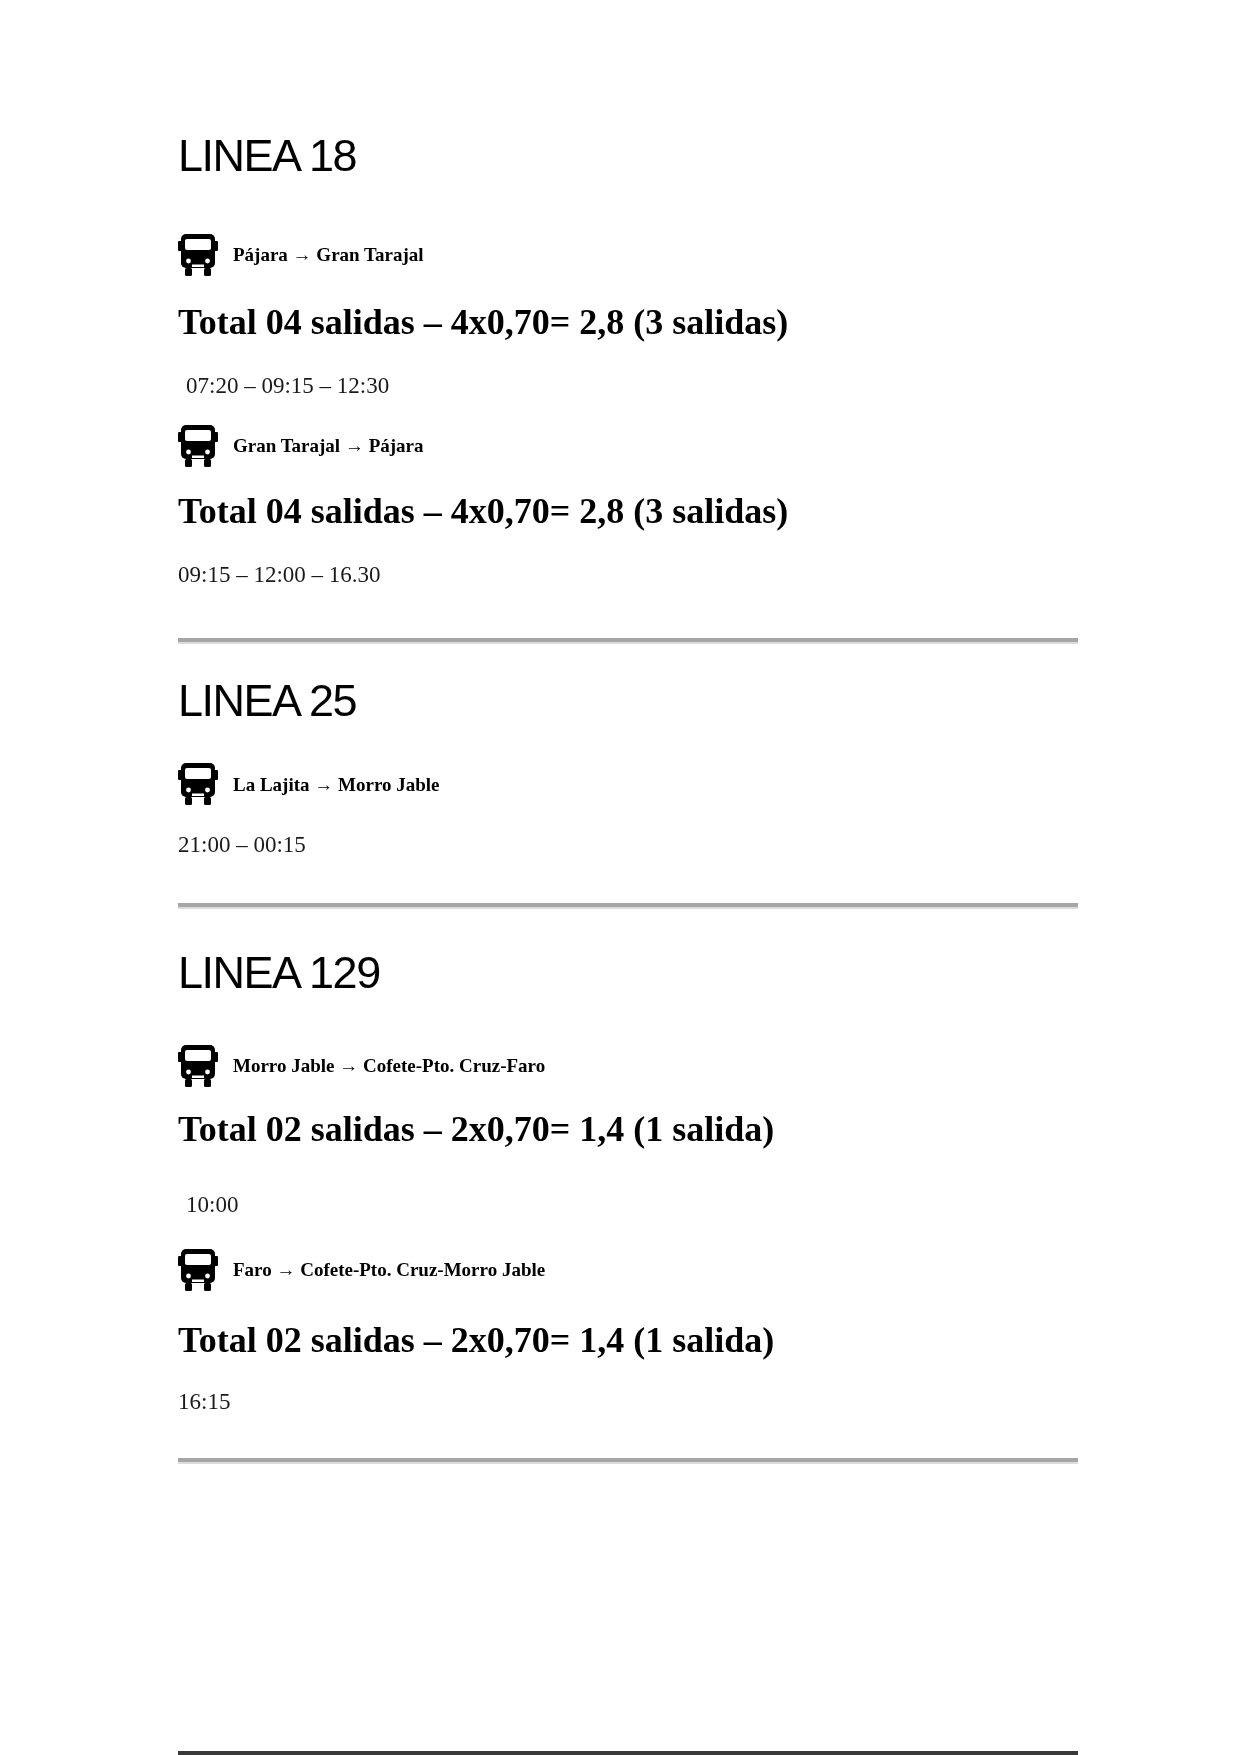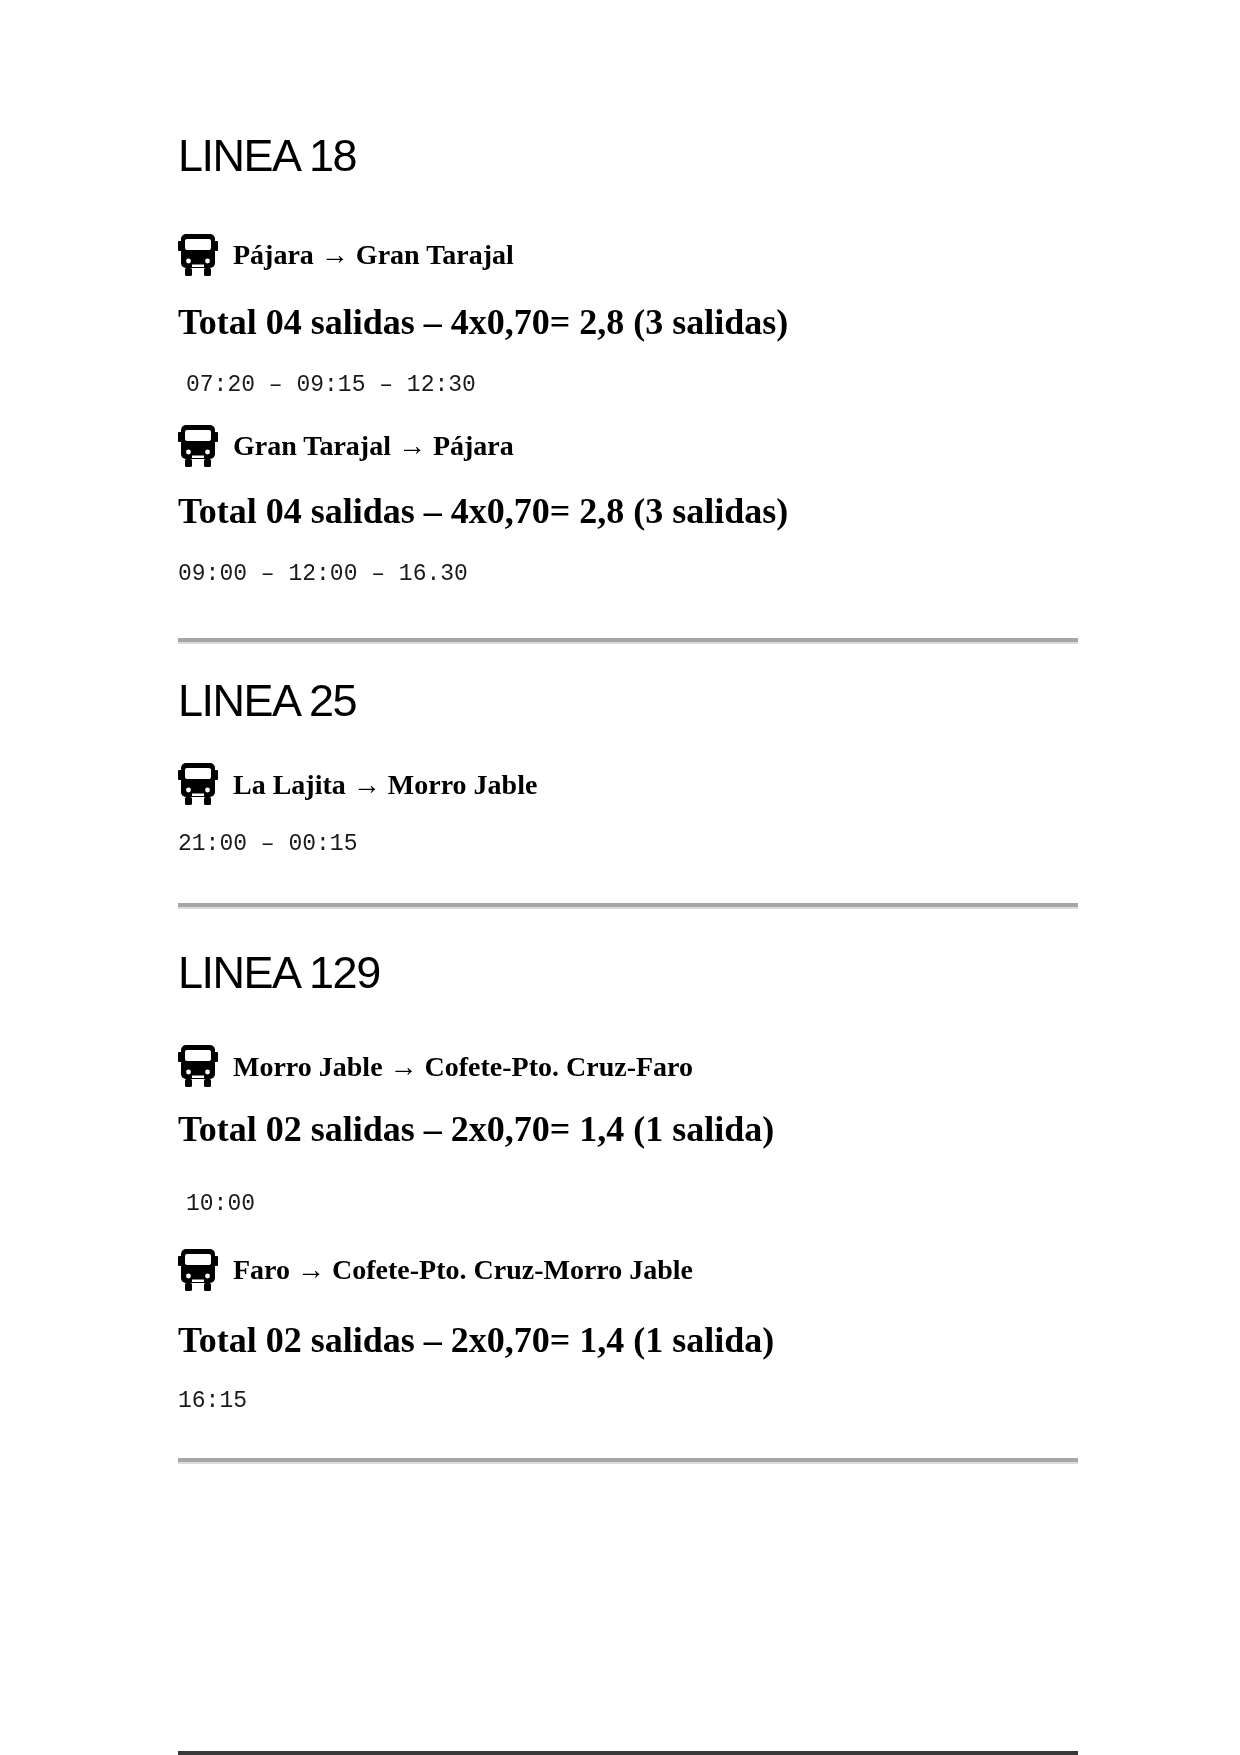--- a/index.html
+++ b/index.html
@@ -24,39 +24,39 @@
     color: #000000;
   }
 
   .route {
     margin: 0;
     display: flex;
     align-items: center;
     gap: 15px;
     font-family: "Liberation Serif", serif;
     font-weight: 700;
-    font-size: 28px;
+    font-size: 19px;
     line-height: 1.25;
     color: #000000;
   }
   .bus { display: inline-flex; flex: 0 0 auto; }
   .bus svg { display: block; }
 
   .total {
     margin: 0;
     font-family: "Liberation Serif", serif;
     font-weight: 700;
     font-size: 36px;
     line-height: 1.25;
     color: #000000;
   }
 
   .times {
     margin: 0;
-    font-family: Liberation Mono, monospace;
+    font-family: Liberation Serif, serif;
     font-size: 23px;
     font-weight: 400;
     line-height: 1.3;
     color: #1a1a1a;
   }
   .times.indent { padding-left: 8px; }
 
   .divider {
     height: 4px;
     background: #a6a6a6;
@@ -113,21 +113,21 @@
           <rect x="14" y="30.5" width="12" height="2.5" fill="#fff"></rect>
           <rect x="7" y="34" width="7" height="8" rx="1.5" fill="#000"></rect>
           <rect x="26" y="34" width="7" height="8" rx="1.5" fill="#000"></rect>
         </svg>
       </span>
       <span>Gran Tarajal → Pájara</span>
     </p>
 
     <p class="total" style="margin-top:22px">Total 04 salidas – 4x0,70= 2,8 (3 salidas)</p>
 
-    <p class="times" style="margin-top:26px">09:00 – 12:00 – 16.30</p>
+    <p class="times" style="margin-top:26px">09:15 – 12:00 – 16.30</p>
 
     <div class="divider" style="margin-top:48px"></div>
 
     <h1 class="linea-title" style="margin-top:34px">LINEA 25</h1>
 
     <p class="route" style="margin-top:39px">
       <span class="bus">
         <svg width="40" height="42" viewBox="0 0 40 42" xmlns="http://www.w3.org/2000/svg">
           <rect x="0" y="7" width="5" height="10" rx="1" fill="#000"></rect>
           <rect x="35" y="7" width="5" height="10" rx="1" fill="#000"></rect>

